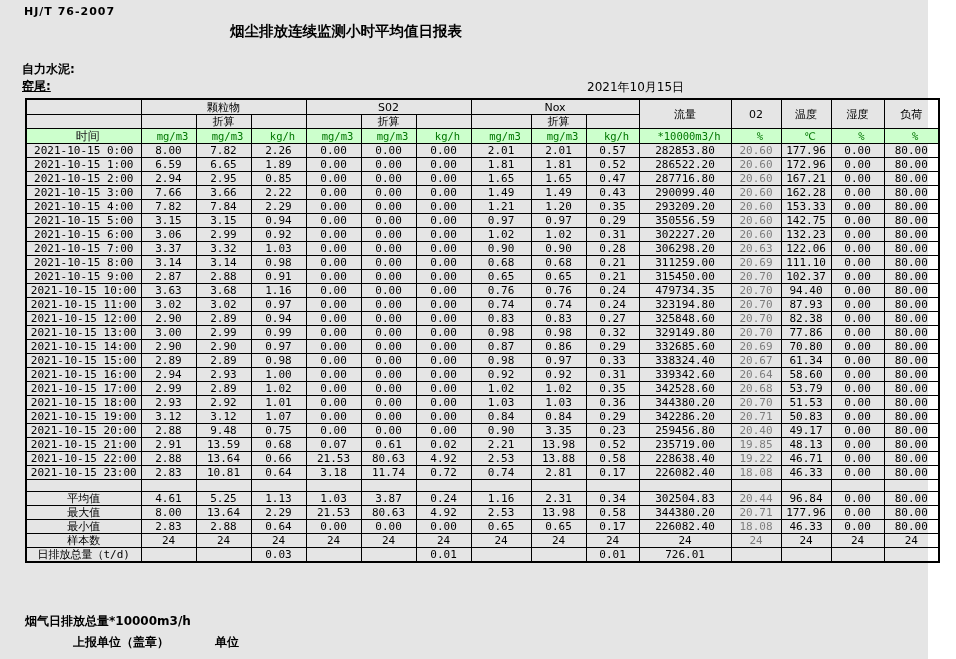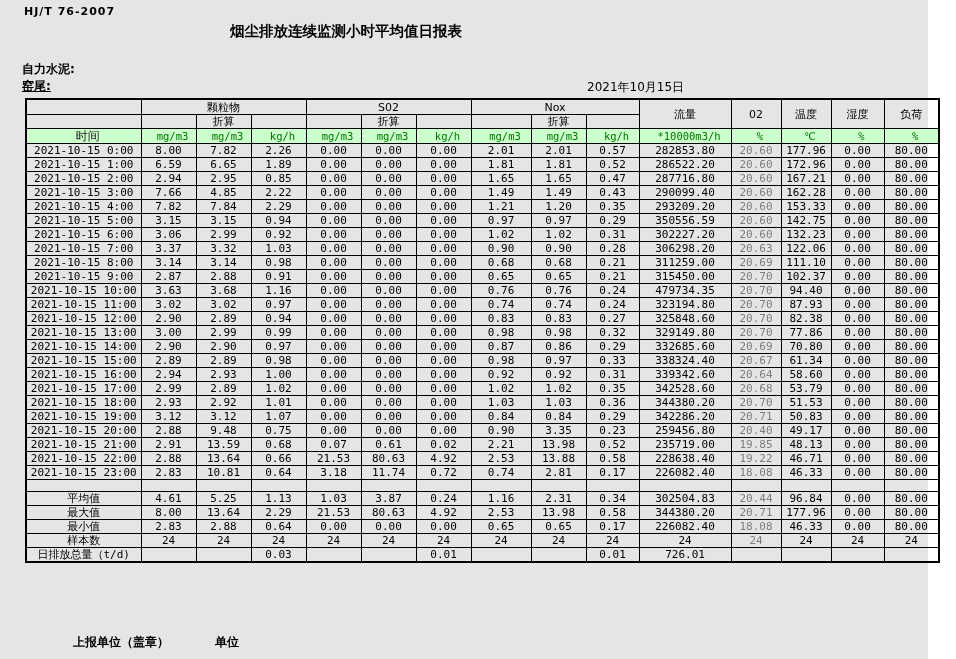--- a/index.html
+++ b/index.html
@@ -144,21 +144,21 @@
           <td>0.47</td>
           <td>287716.80</td>
           <td class="o2col">20.60</td>
           <td>167.21</td>
           <td>0.00</td>
           <td>80.00</td>
         </tr>
         <tr>
           <td class="timecell">2021-10-15 3:00</td>
           <td>7.66</td>
-          <td>4.85</td>
+          <td>3.66</td>
           <td>2.22</td>
           <td>0.00</td>
           <td>0.00</td>
           <td>0.00</td>
           <td>1.49</td>
           <td>1.49</td>
           <td>0.43</td>
           <td>290099.40</td>
           <td class="o2col">20.60</td>
           <td>162.28</td>
@@ -603,15 +603,16 @@
           <td>0.01</td>
           <td>726.01</td>
           <td class="o2col"></td>
           <td></td>
           <td></td>
           <td></td>
         </tr>
       </tbody>
   </table>
 
+  <div class="foot1">烟气日排放总量*10000m3/h</div>
   <div class="foot2">上报单位（盖章）</div>
   <div class="foot3">单位</div>
 </div>
 
 </body></html>

